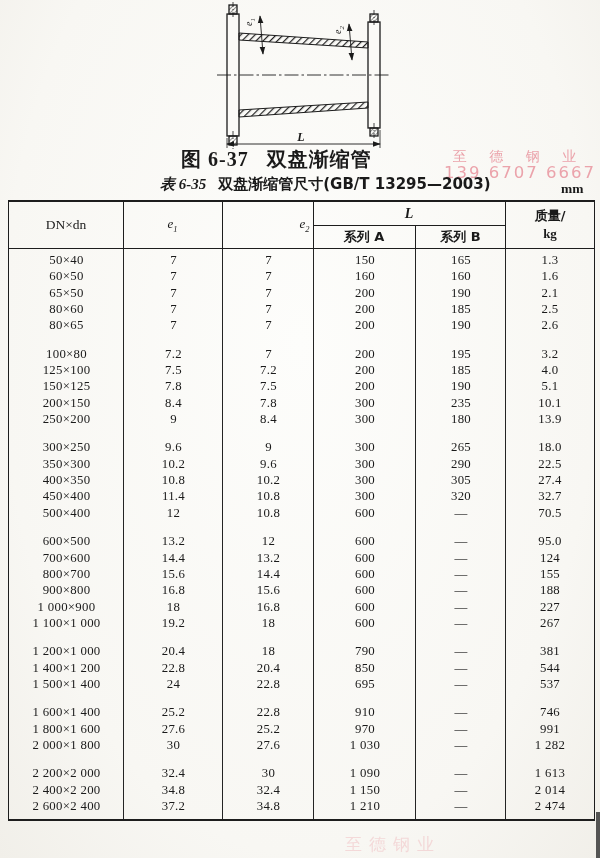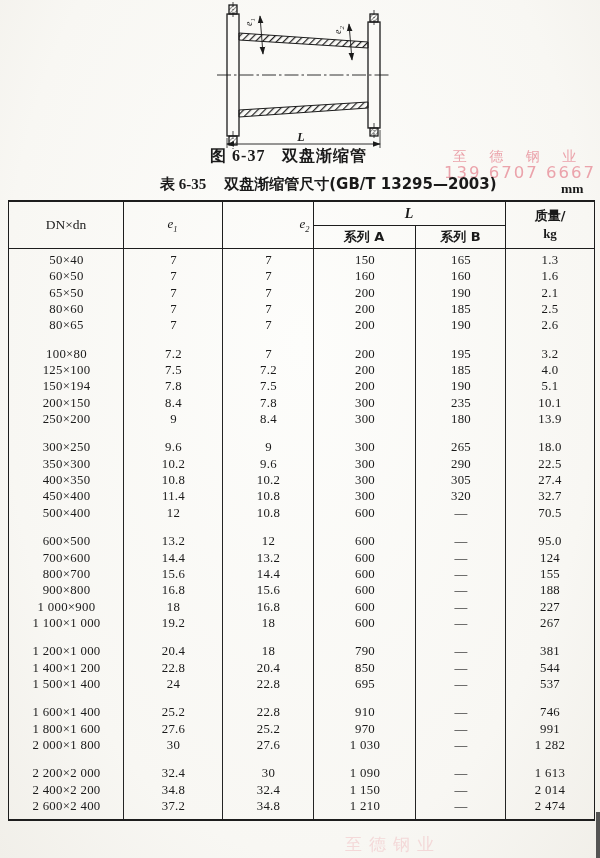--- a/index.html
+++ b/index.html
@@ -5,31 +5,31 @@
   html,body{margin:0;padding:0;background:#888;}
   .page{
     position:relative; width:600px; height:858px; overflow:hidden;
     background:#fbfaf7;
     background-image:radial-gradient(ellipse at 50% 40%, #fdfdfb 0%, #f8f7f3 70%, #f1efe9 100%);
     font-family:"Liberation Serif","DejaVu Serif",serif;
     color:#1a1a1a;
   }
   .fig-wrap{position:absolute;left:181px;top:2px;width:215px;height:148px;}
   .fig-caption{
-    position:absolute;left:181px;top:146px;width:215px;text-align:center;
+    position:absolute;left:181px;top:146px;width:215px;text-align:left;
     font-family:"DejaVu Sans","Liberation Sans",sans-serif;
-    font-weight:bold;font-size:16px;letter-spacing:1px;white-space:nowrap;
+    font-weight:bold;font-size:20px;letter-spacing:1px;white-space:nowrap;
   }
   .cap-prefix{font-family:"Liberation Serif",serif;font-weight:bold;margin-right:10px;}
   .title-row{position:absolute;left:0;top:173px;width:600px;height:24px;}
   .tbl-title{
     position:absolute;left:160px;top:2px;white-space:nowrap;
     font-family:"DejaVu Sans","Liberation Sans",sans-serif;font-weight:bold;font-size:15px;
   }
-  .tbl-title .t-prefix{font-family:"Liberation Serif",serif;font-weight:bold;margin-right:18px;}
+  .tbl-title .t-prefix{font-family:"Liberation Serif",serif;font-weight:bold;margin-right:12px;font-style:italic;}
   .unit{position:absolute;left:561px;top:8px;font-weight:bold;font-size:13.5px;font-family:"Liberation Serif",serif;}
   .watermark{
     position:absolute;left:444px;top:148px;width:150px;text-align:center;
     color:#eba3ab;font-family:"DejaVu Sans","Liberation Sans",sans-serif;line-height:1.15;
   }
   .wm-l1{font-size:14px;letter-spacing:9px;white-space:nowrap;}
   .wm-l2{font-size:16.5px;letter-spacing:2px;white-space:nowrap;text-align:center;}
   .wm-bottom{
     position:absolute;left:345px;top:833px;font-size:17px;letter-spacing:7px;
     color:rgba(235,140,150,.28);font-family:"DejaVu Sans",sans-serif;white-space:nowrap;
@@ -217,21 +217,21 @@
     </div>
         <div class="row">
       <div class="cell">125×100</div>
       <div class="cell">7.5</div>
       <div class="cell">7.2</div>
       <div class="cell">200</div>
       <div class="cell">185</div>
       <div class="cell">4.0</div>
     </div>
         <div class="row">
-      <div class="cell">150×194</div>
+      <div class="cell">150×125</div>
       <div class="cell">7.8</div>
       <div class="cell">7.5</div>
       <div class="cell">200</div>
       <div class="cell">190</div>
       <div class="cell">5.1</div>
     </div>
         <div class="row">
       <div class="cell">200×150</div>
       <div class="cell">8.4</div>
       <div class="cell">7.8</div>

